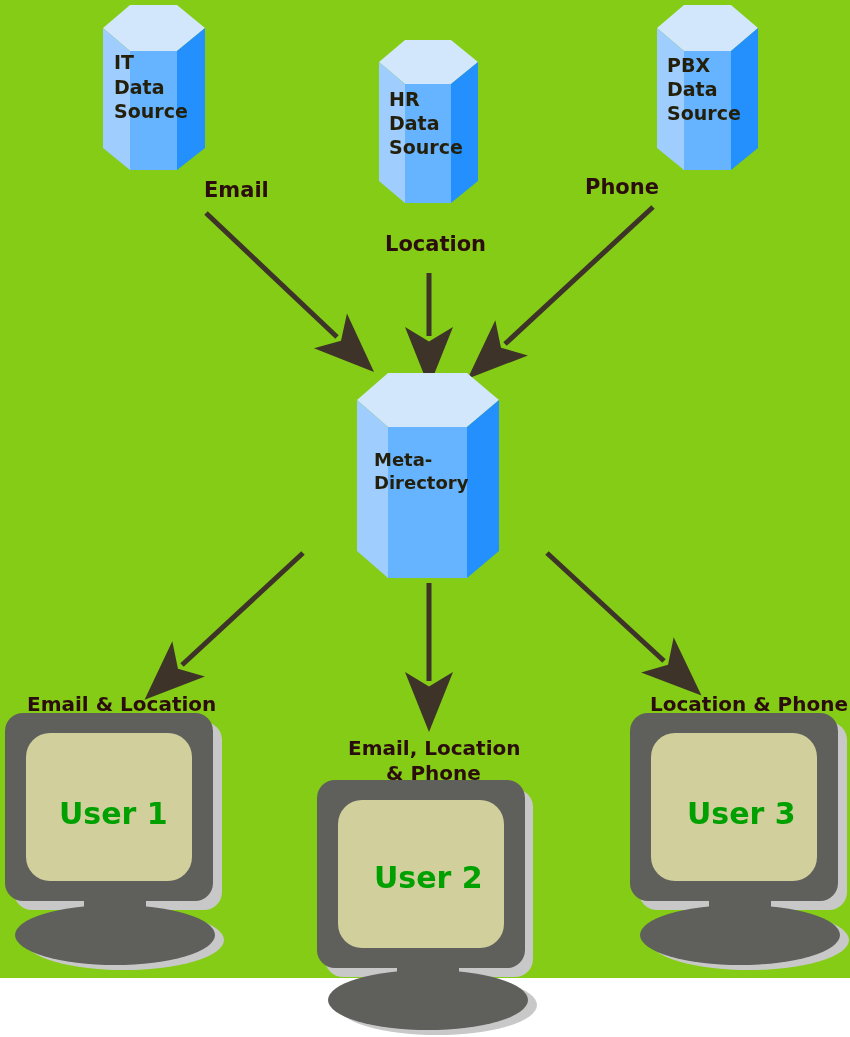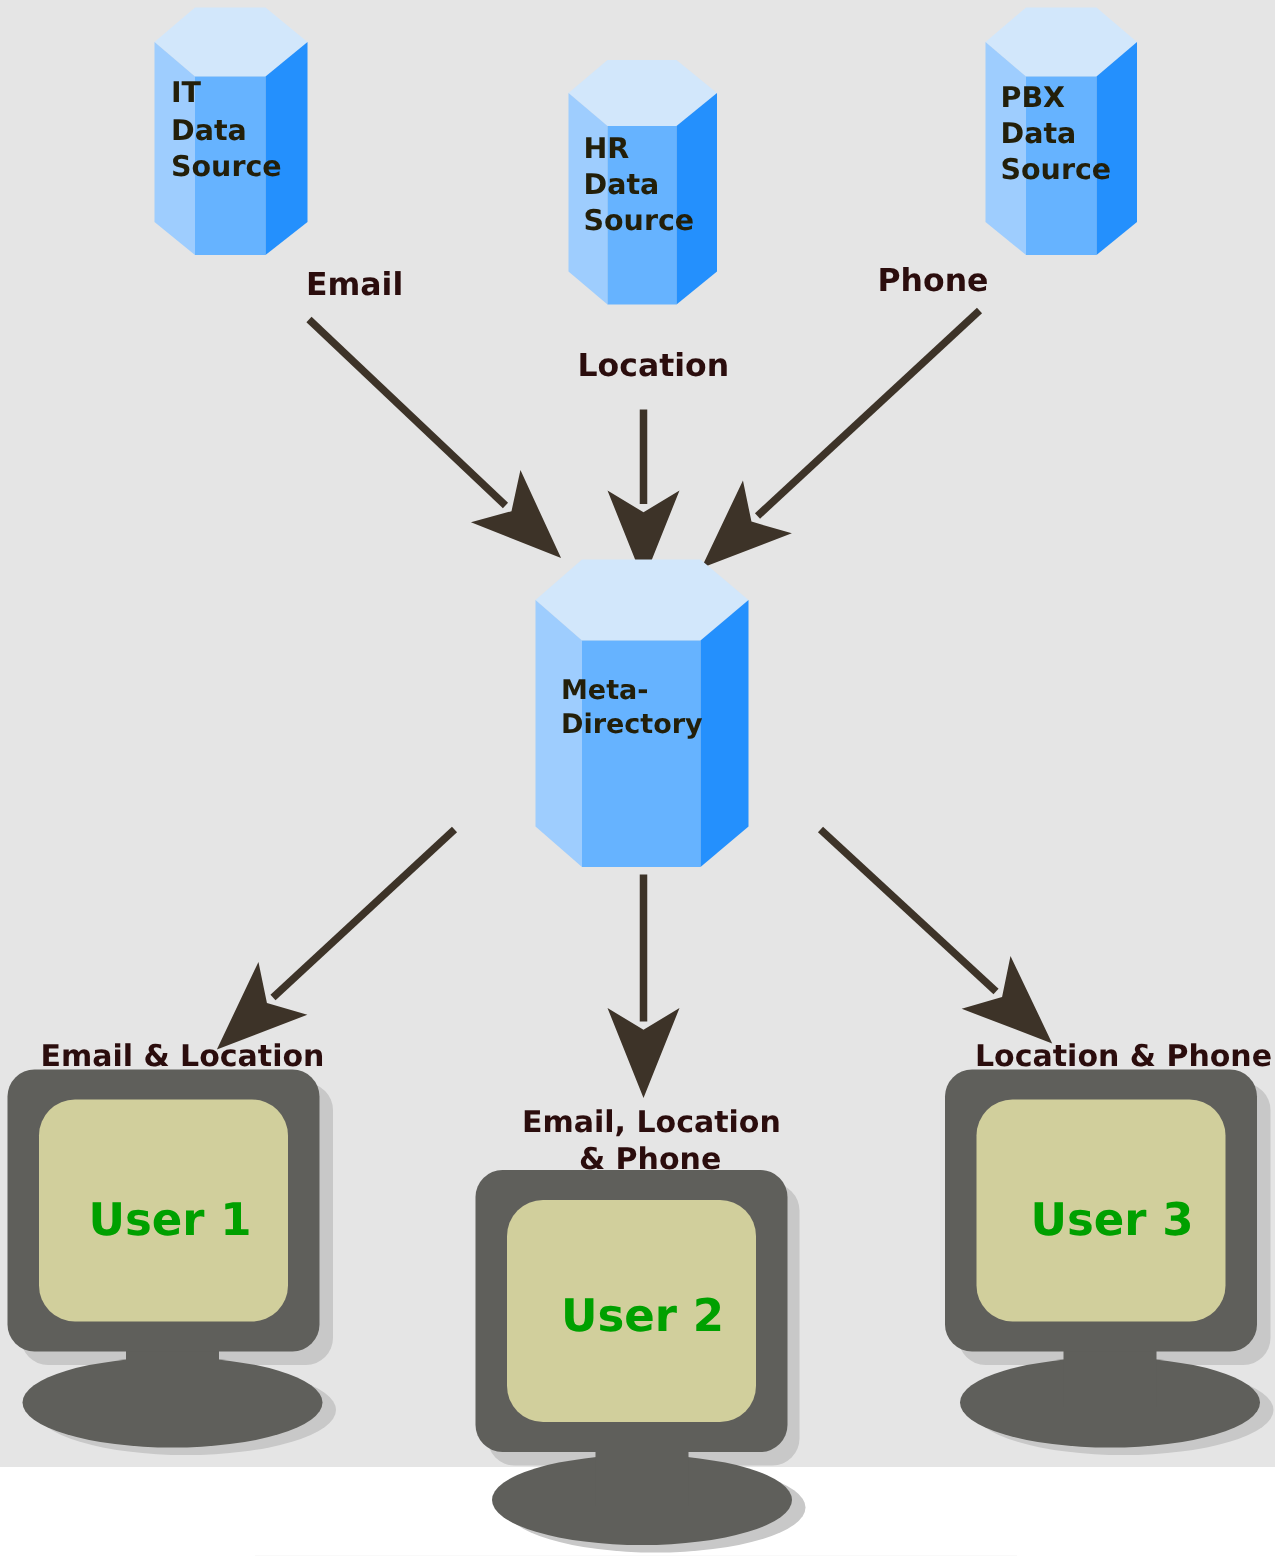--- a/index.html
+++ b/index.html
@@ -10,21 +10,21 @@
   body {
     width: 850px;
     height: 1037px;
     font-family: "DejaVu Sans", sans-serif;
     overflow: hidden;
   }
   #diagram-root {
     position: relative;
     width: 850px;
     height: 978px;
-    background: #e5e5e5;
+    background: #84cc16;
   }
   svg.canvas {
     display: block;
     width: 850px;
     height: 1037px;
   }
   text {
     font-family: "DejaVu Sans", sans-serif;
     dominant-baseline: middle;
   }

